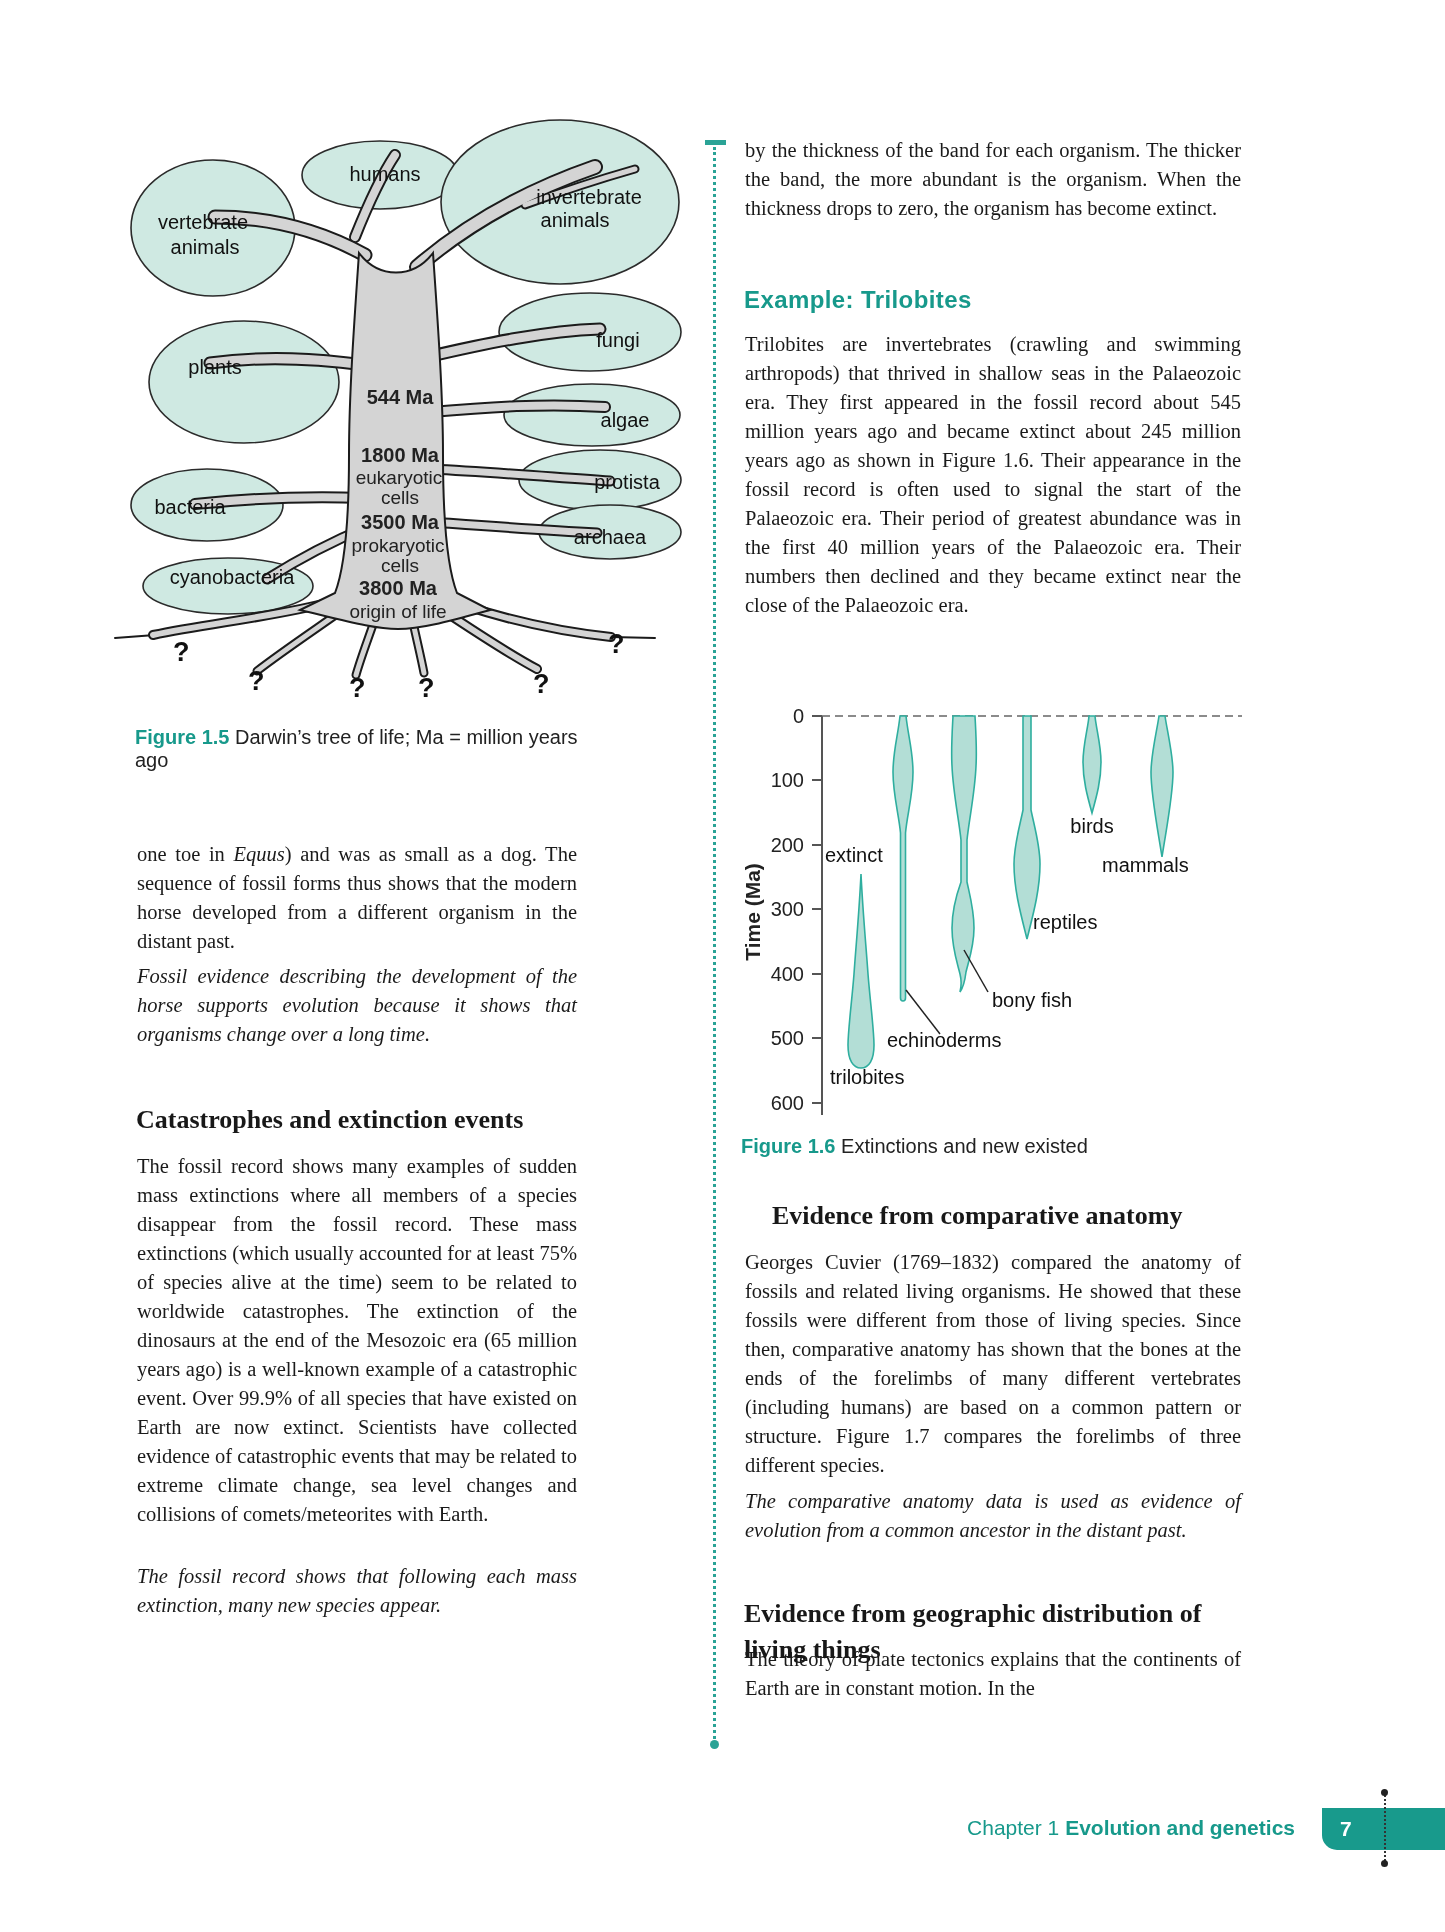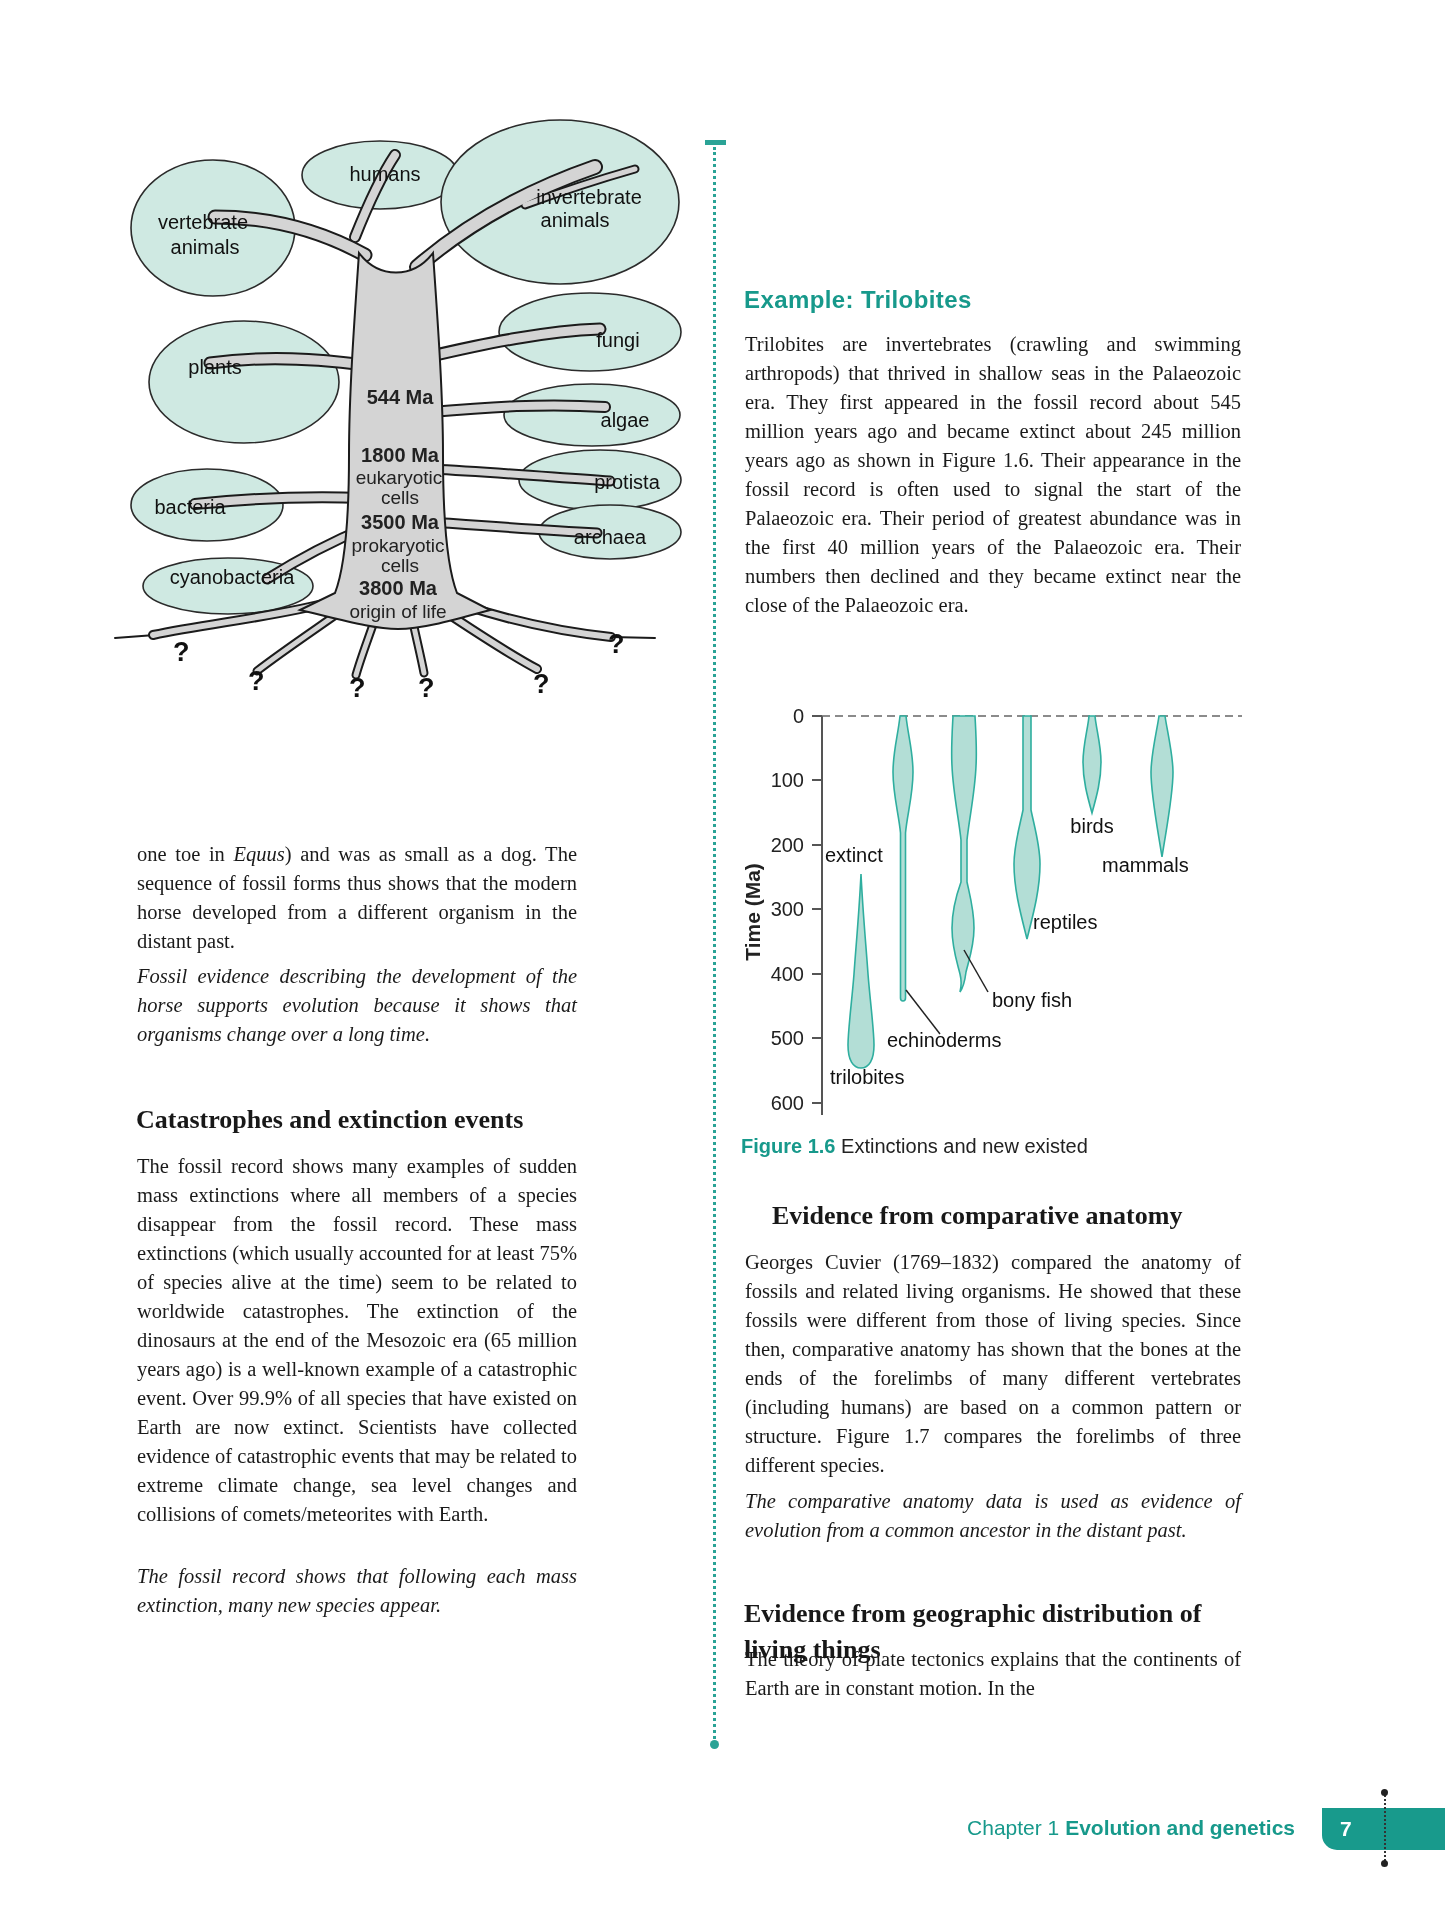--- a/index.html
+++ b/index.html
@@ -128,25 +128,29 @@
     <g font-family="Liberation Serif, serif" font-size="27" font-weight="bold" fill="#111">
       <text x="78" y="556">?</text>
       <text x="153" y="585">?</text>
       <text x="254" y="592">?</text>
       <text x="323" y="592">?</text>
       <text x="438" y="588">?</text>
       <text x="513" y="548">?</text>
     </g>
   </svg>
 
+  <div class="abs caption" style="left:135px;top:726px;width:470px;">
+    <span class="fig">Figure 1.5</span><span> Darwin’s tree of life; Ma = million years ago</span>
+  </div>
 
   <div class="abs divider-cap" style="left:705px;top:140px;width:21px;height:5px;"></div>
   <div class="abs divider" style="left:713px;top:147px;height:1592px;width:0;"></div>
   <div class="abs divider-dot" style="left:710px;top:1740px;width:9px;height:9px;"></div>
 
+  <div class="abs body-text" style="left:745px;top:136px;width:496px;">by the thickness of the band for each organism. The thicker the band, the more abundant is the organism. When the thickness drops to zero, the organism has become extinct.</div>
   <div class="abs h-teal" style="left:744px;top:286px;">Example: Trilobites</div>
   <div class="abs body-text" style="left:745px;top:330px;width:496px;">Trilobites are invertebrates (crawling and swimming arthropods) that thrived in shallow seas in the Palaeozoic era. They first appeared in the fossil record about 545 million years ago and became extinct about 245 million years ago as shown in Figure 1.6. Their appearance in the fossil record is often used to signal the start of the Palaeozoic era. Their period of greatest abundance was in the first 40 million years of the Palaeozoic era. Their numbers then declined and they became extinct near the close of the Palaeozoic era.</div>
 
   <svg class="abs" style="left:740px;top:700px;" width="510" height="425" viewBox="0 0 510 425">
 
     <line x1="82" y1="16" x2="82" y2="415" stroke="#555" stroke-width="2"></line>
     <g stroke="#555" stroke-width="2">
       <line x1="72" y1="16" x2="82" y2="16"></line>
         <line x1="72" y1="80" x2="82" y2="80"></line>
       <line x1="72" y1="145" x2="82" y2="145"></line>

